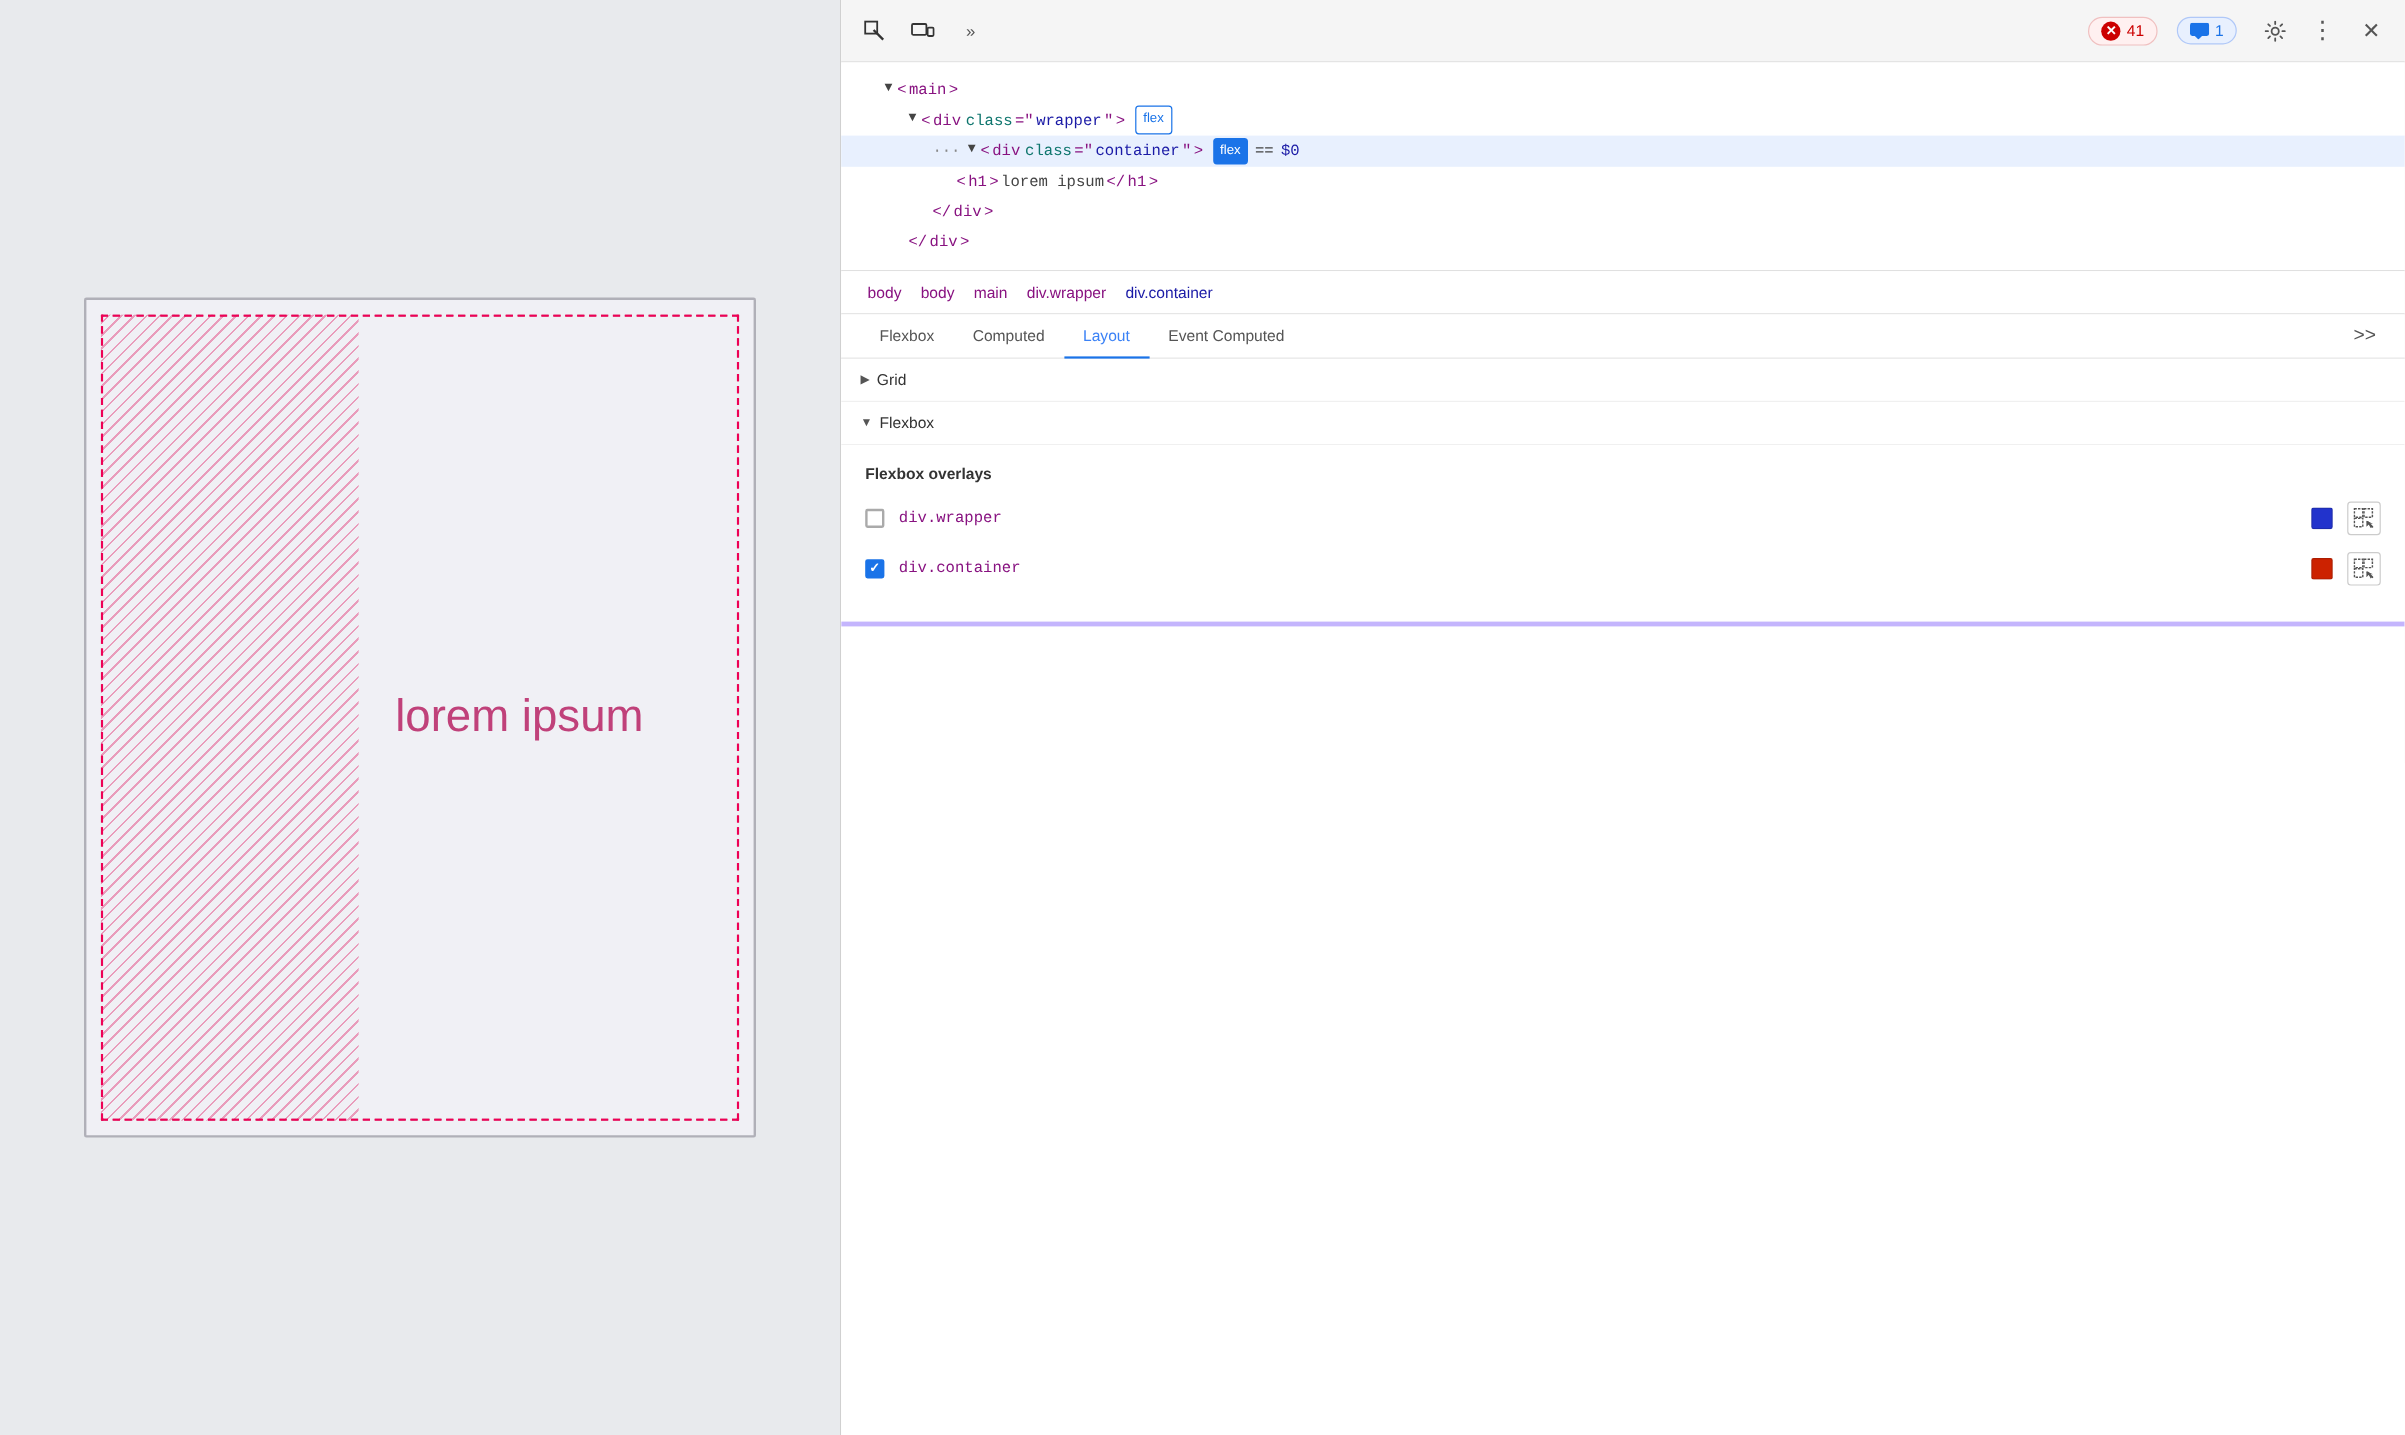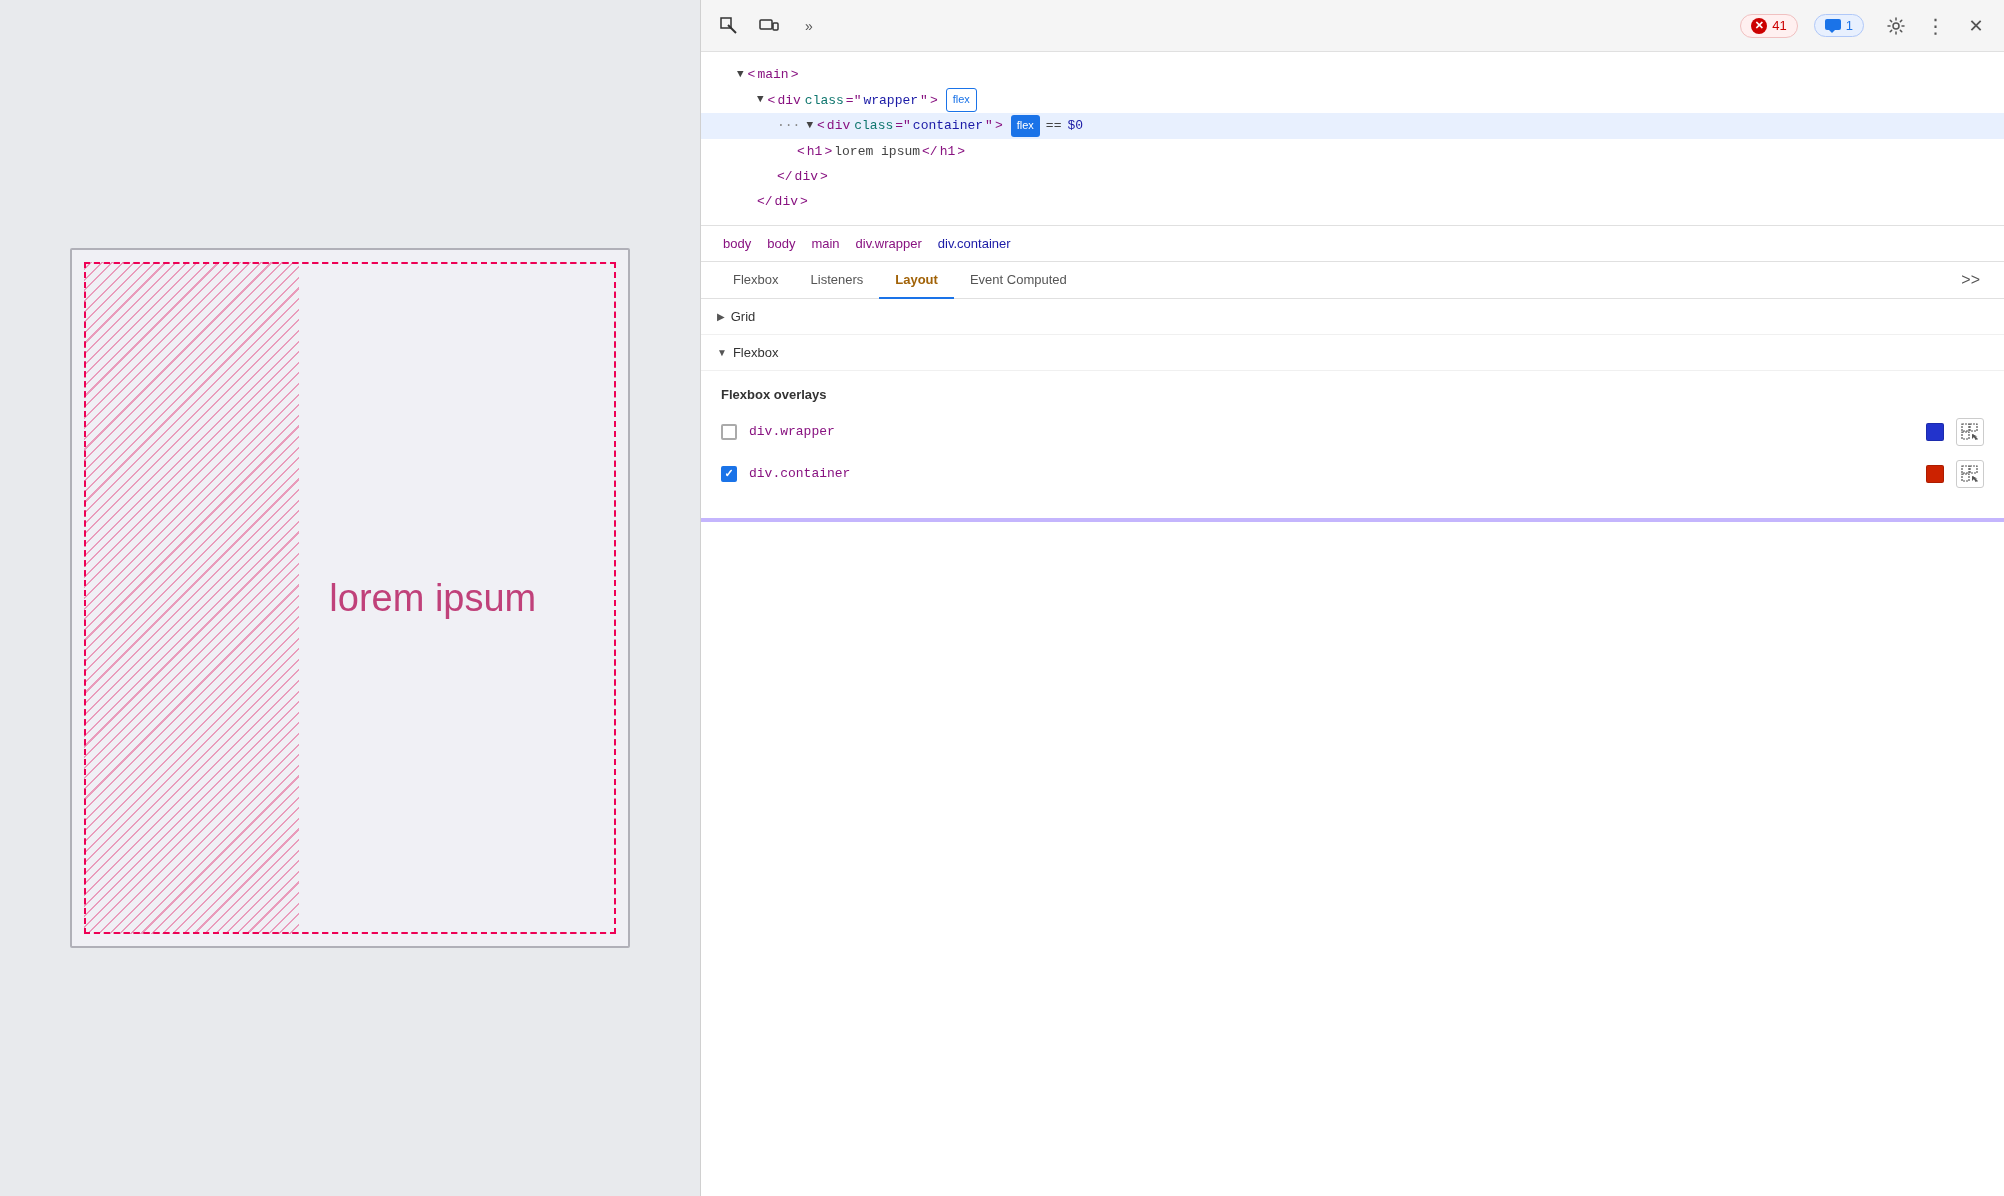--- a/index.html
+++ b/index.html
@@ -281,23 +281,23 @@
     .panel-tab {
       padding: 10px 16px;
       font-size: 13px;
       color: #555;
       cursor: pointer;
       border-bottom: 2px solid transparent;
       margin-bottom: -1px;
       white-space: nowrap;
     }
     .panel-tab.active {
-      color: #a16207;
+      color: #3b82f6;
       border-bottom-color: #1a73e8;
-      font-weight: 700;
+      font-weight: 400;
     }
 
     .tab-more {
       margin-left: auto;
       color: #555;
       font-size: 16px;
       cursor: pointer;
       padding: 8px;
     }
 
@@ -533,21 +533,21 @@
     <span class="breadcrumb-sep"> </span>
     <span class="breadcrumb-item">main</span>
     <span class="breadcrumb-sep"> </span>
     <span class="breadcrumb-item">div.wrapper</span>
     <span class="breadcrumb-sep"> </span>
     <span class="breadcrumb-item active">div.container</span>
   </div>
 
   <div class="panel-tabs">
     <div class="panel-tab">Flexbox</div>
-    <div class="panel-tab">Listeners</div>
+    <div class="panel-tab">Computed</div>
     <div class="panel-tab active">Layout</div>
     <div class="panel-tab">Event Computed</div>
     <div class="tab-more">&gt;&gt;</div>
   </div>
 
   <div class="layout-panel">
 
     <div class="section-header">
       <span class="section-arrow">▶</span>
       <span>Grid</span>

